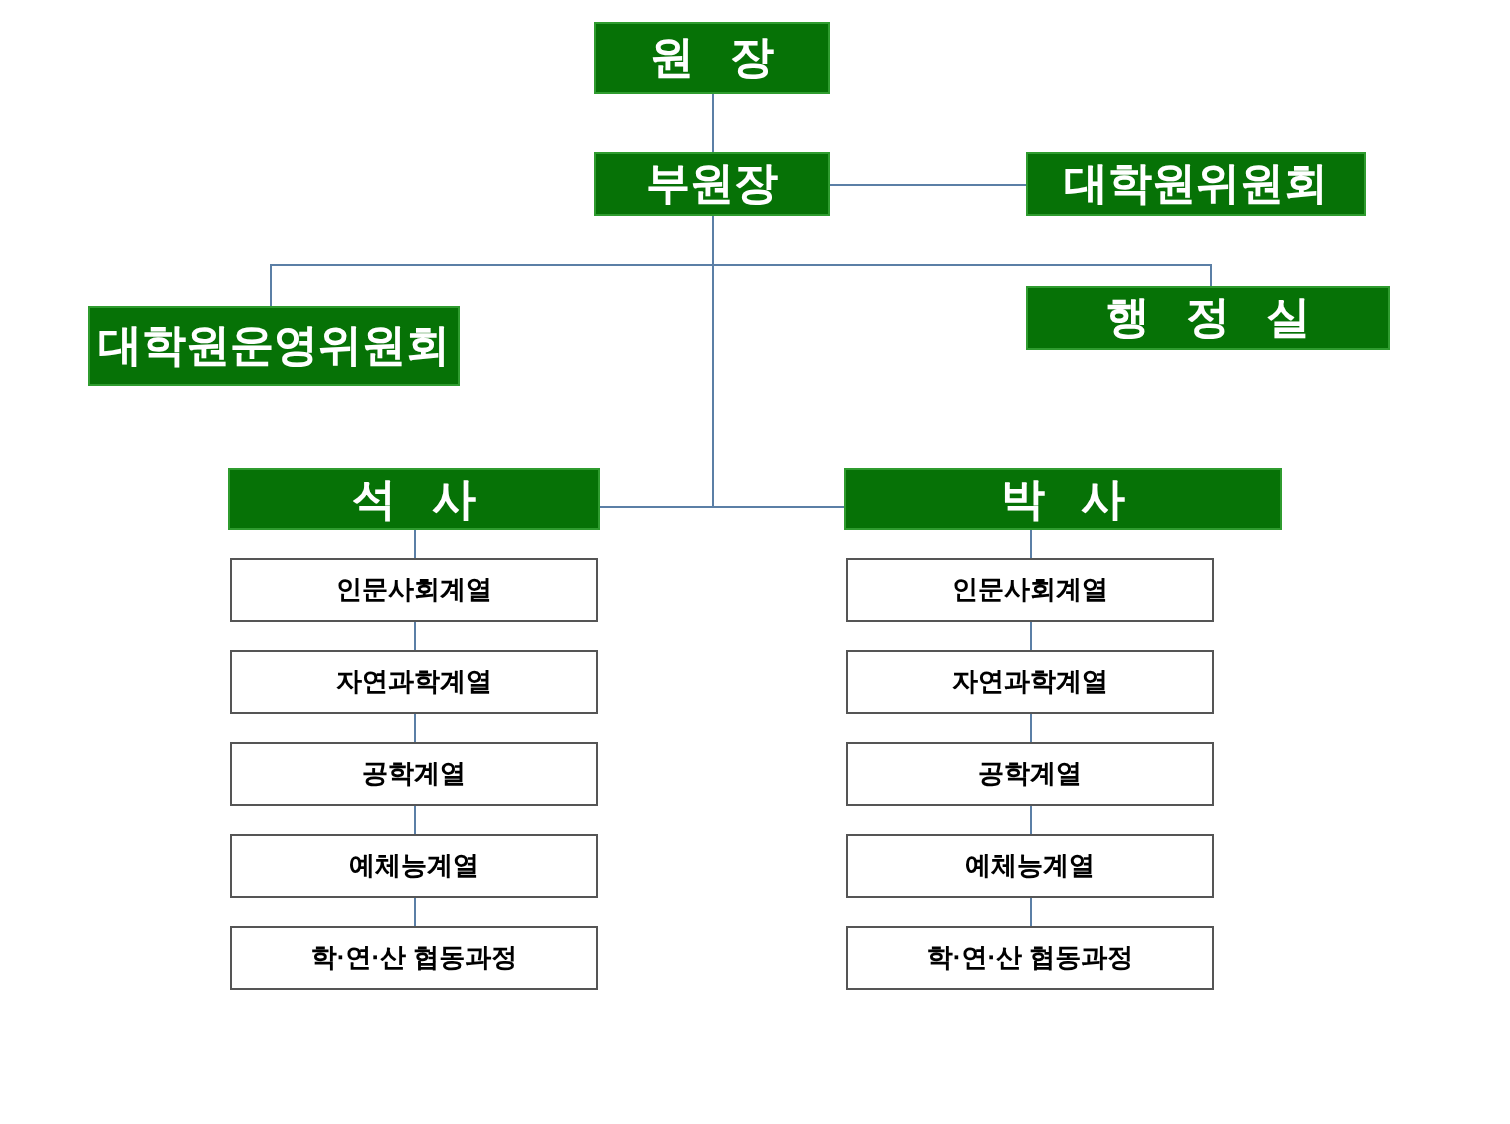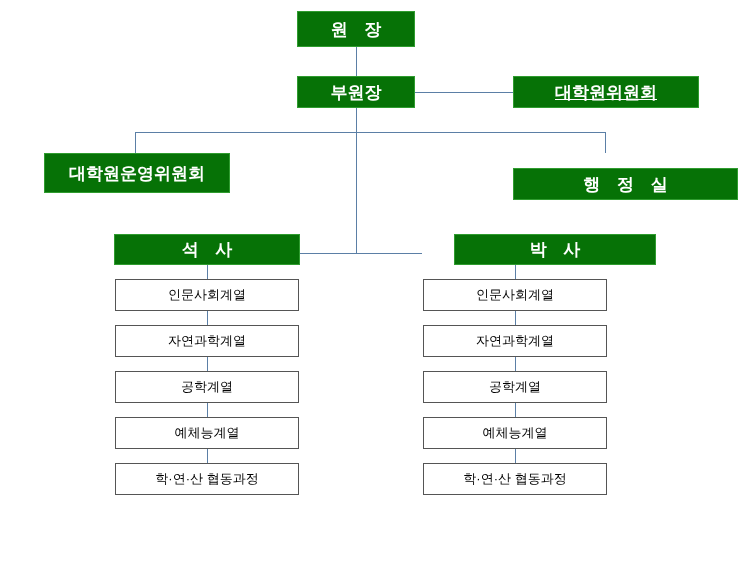--- a/index.html
+++ b/index.html
@@ -31,37 +31,37 @@
   .gbox {
     position: absolute;
     background: #067206;
     border: 1px solid #2f9c2f;
     box-sizing: border-box;
     display: flex;
     align-items: center;
     justify-content: center;
     color: #ffffff;
     font-weight: bold;
-    font-size: 17px;
+    font-size: 22px;
     letter-spacing: 0px;
     white-space: nowrap;
   }
   .gbox.spaced { letter-spacing: 6px; text-indent: 6px; }
 
   
   .wbox {
     position: absolute;
     background: #ffffff;
     border: 1px solid #555555;
     box-sizing: border-box;
     display: flex;
     align-items: center;
     justify-content: center;
     color: #000000;
-    font-weight: normal;
+    font-weight: bold;
     font-size: 13px;
     white-space: nowrap;
   }
 </style>
 </head>
 <body>
 
 <div id="chart">
 
   <div class="line v" style="left:356px; top:47px; height:30px;"></div>
@@ -75,29 +75,29 @@
   <div class="line v" style="left:135px; top:132px; height:21px;"></div>
 
   <div class="line v" style="left:605px; top:132px; height:21px;"></div>
 
   <div class="line h" style="left:300px; top:253px; width:122px;"></div>
 
   <div class="gbox spaced" style="left:297px; top:11px; width:118px; height:36px;">원 장</div>
 
   <div class="gbox" style="left:297px; top:76px; width:118px; height:32px;">부원장</div>
 
-  <div class="gbox" style="left:513px; top:76px; width:186px; height:32px;text-decoration:underline;">대학원위원회</div>
+  <div class="gbox" style="left:513px; top:76px; width:170px; height:32px;">대학원위원회</div>
 
   <div class="gbox" style="left:44px; top:153px; width:186px; height:40px;">대학원운영위원회</div>
 
-  <div class="gbox spaced" style="left:513px; top:168px; width:225px; height:32px;">행 정 실</div>
+  <div class="gbox spaced" style="left:513px; top:143px; width:182px; height:32px;">행 정 실</div>
 
   <div class="gbox spaced" style="left:114px; top:234px; width:186px; height:31px;text-align:center;">석 사</div>
 
-  <div class="gbox spaced" style="left:422px; top:234px; width:202px; height:31px;margin-left:32px;">박 사</div>
+  <div class="gbox spaced" style="left:422px; top:234px; width:219px; height:31px;">박 사</div>
 
   <div id="leaf-layer">
       <div class="line v" style="left: 207px; top: 265px; height: 14px;"></div>
       <div class="wbox" style="left: 115px; top: 279px; width: 184px; height: 32px;">인문사회계열</div>
       <div class="line v" style="left: 207px; top: 311px; height: 14px;"></div>
       <div class="wbox" style="left: 115px; top: 325px; width: 184px; height: 32px;">자연과학계열</div>
       <div class="line v" style="left: 207px; top: 357px; height: 14px;"></div>
       <div class="wbox" style="left: 115px; top: 371px; width: 184px; height: 32px;">공학계열</div>
       <div class="line v" style="left: 207px; top: 403px; height: 14px;"></div>
       <div class="wbox" style="left: 115px; top: 417px; width: 184px; height: 32px;">예체능계열</div>

